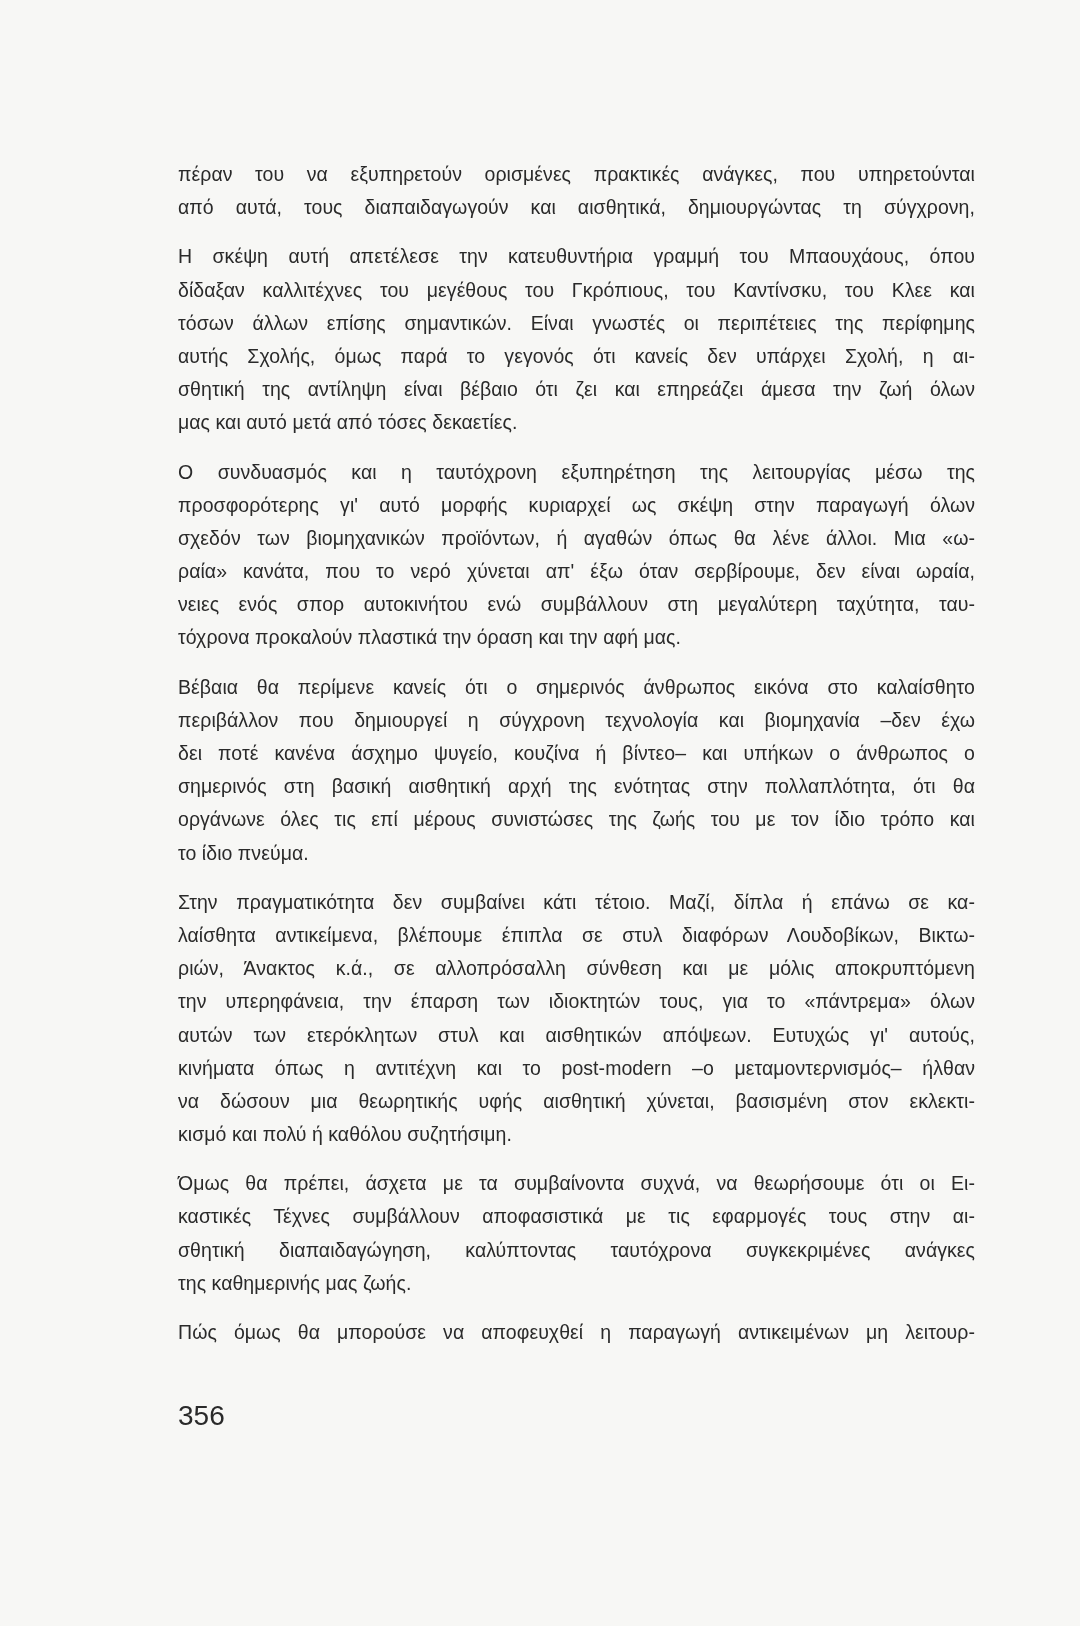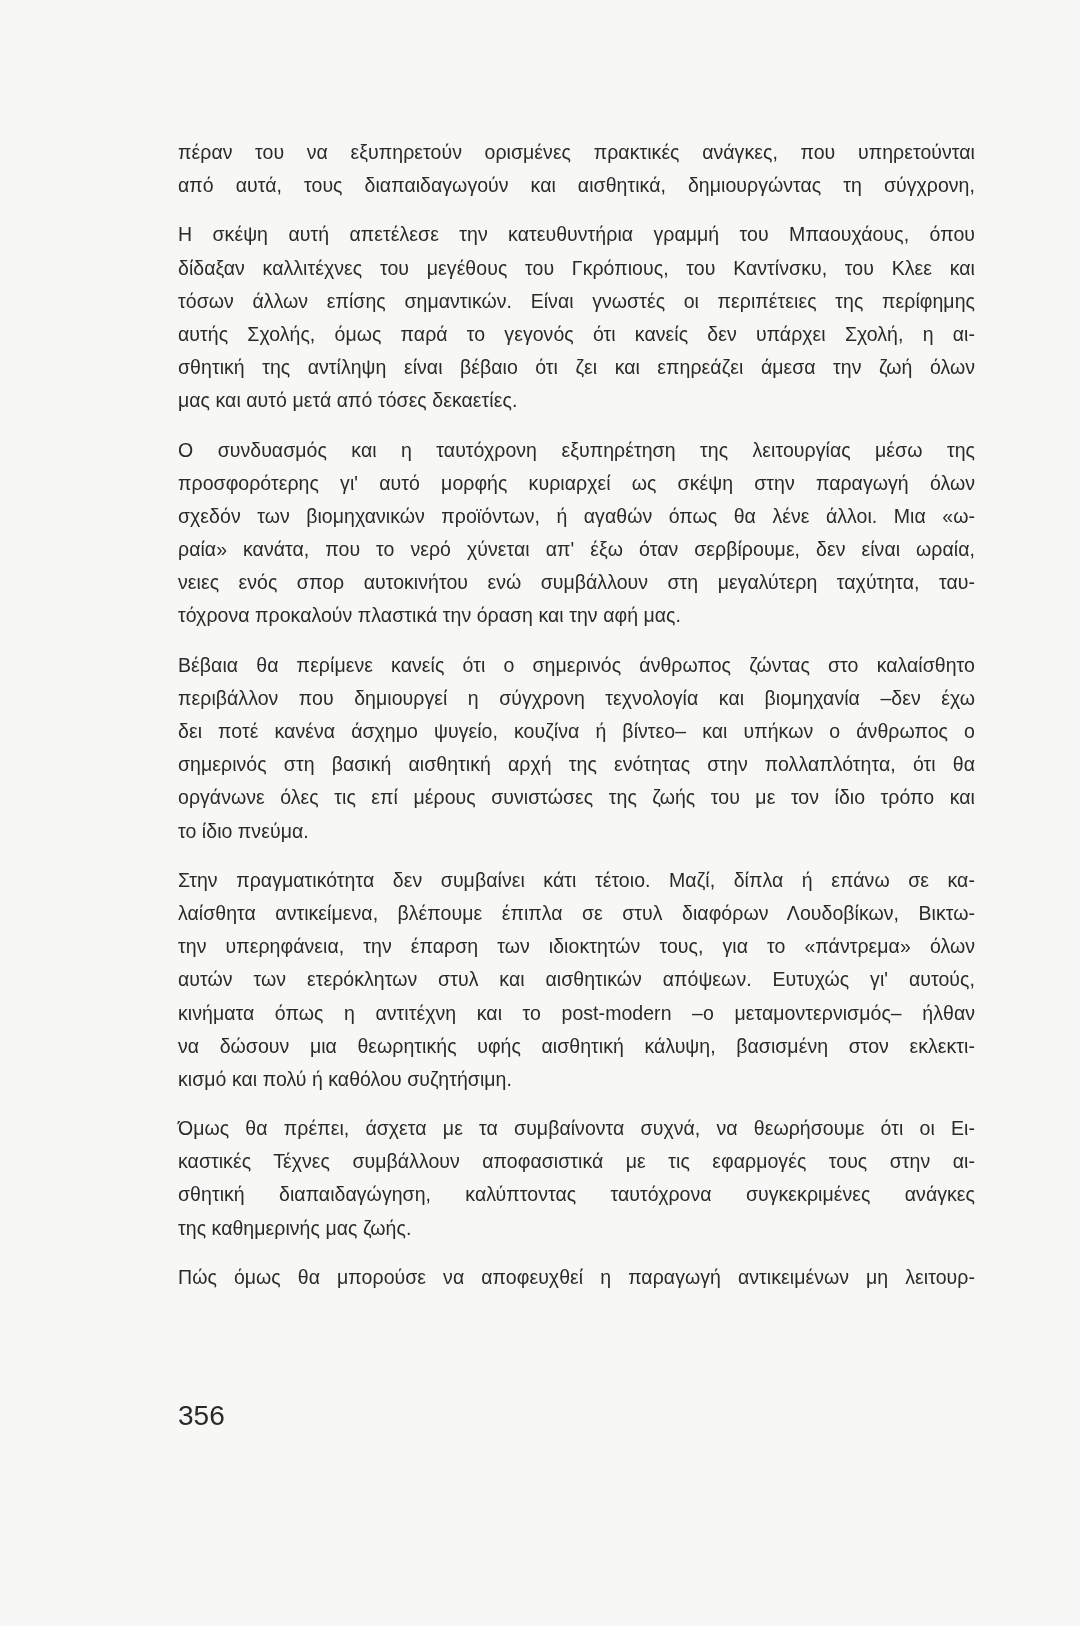--- a/index.html
+++ b/index.html
@@ -8,21 +8,21 @@
       height: 1626px;
       background: #f7f7f5;
       position: relative;
       overflow: hidden;
       font-family: "Liberation Sans", "DejaVu Sans", sans-serif;
       color: #2a2a2a;
     }
     .page {
       position: absolute;
       left: 178px;
-      top: 136px;
+      top: 158px;
       width: 797px;
     }
     .para {
       margin: 0 0 16px 0;
     }
     .line {
       display: block;
       font-size: 19.5px;
       line-height: 33.2px;
       height: 33.2px;
@@ -60,34 +60,35 @@
   </p>
   <p class="para">
     <span class="line">Ο συνδυασμός και η ταυτόχρονη εξυπηρέτηση της λειτουργίας μέσω της</span>
     <span class="line">προσφορότερης γι' αυτό μορφής κυριαρχεί ως σκέψη στην παραγωγή όλων</span>
     <span class="line">σχεδόν των βιομηχανικών προϊόντων, ή αγαθών όπως θα λένε άλλοι. Μια «ω-</span>
     <span class="line">ραία» κανάτα, που το νερό χύνεται απ' έξω όταν σερβίρουμε, δεν είναι ωραία,</span>
     <span class="line">νειες ενός σπορ αυτοκινήτου ενώ συμβάλλουν στη μεγαλύτερη ταχύτητα, ταυ-</span>
     <span class="line last">τόχρονα προκαλούν πλαστικά την όραση και την αφή μας.</span>
   </p>
   <p class="para">
-    <span class="line">Βέβαια θα περίμενε κανείς ότι ο σημερινός άνθρωπος ζώντας στο καλαίσθητο</span>
+    <span class="line">Βέβαια θα περίμενε κανείς ότι ο σημερινός άνθρωπος εικόνα στο καλαίσθητο</span>
     <span class="line">περιβάλλον που δημιουργεί η σύγχρονη τεχνολογία και βιομηχανία –δεν έχω</span>
     <span class="line">δει ποτέ κανένα άσχημο ψυγείο, κουζίνα ή βίντεο– και υπήκων ο άνθρωπος ο</span>
     <span class="line">σημερινός στη βασική αισθητική αρχή της ενότητας στην πολλαπλότητα, ότι θα</span>
     <span class="line">οργάνωνε όλες τις επί μέρους συνιστώσες της ζωής του με τον ίδιο τρόπο και</span>
     <span class="line last">το ίδιο πνεύμα.</span>
   </p>
   <p class="para">
     <span class="line">Στην πραγματικότητα δεν συμβαίνει κάτι τέτοιο. Μαζί, δίπλα ή επάνω σε κα-</span>
     <span class="line">λαίσθητα αντικείμενα, βλέπουμε έπιπλα σε στυλ διαφόρων Λουδοβίκων, Βικτω-</span>
+    <span class="line">ριών, Άνακτος κ.ά., σε αλλοπρόσαλλη σύνθεση και με μόλις αποκρυπτόμενη</span>
     <span class="line">την υπερηφάνεια, την έπαρση των ιδιοκτητών τους, για το «πάντρεμα» όλων</span>
     <span class="line">αυτών των ετερόκλητων στυλ και αισθητικών απόψεων. Ευτυχώς γι' αυτούς,</span>
     <span class="line">κινήματα όπως η αντιτέχνη και το post-modern –ο μεταμοντερνισμός– ήλθαν</span>
-    <span class="line">να δώσουν μια θεωρητικής υφής αισθητική κάλυψη, βασισμένη στον εκλεκτι-</span>
+    <span class="line">να δώσουν μια θεωρητικής υφής αισθητική χύνεται, βασισμένη στον εκλεκτι-</span>
     <span class="line last">κισμό και πολύ ή καθόλου συζητήσιμη.</span>
   </p>
   <p class="para">
     <span class="line">Όμως θα πρέπει, άσχετα με τα συμβαίνοντα συχνά, να θεωρήσουμε ότι οι Ει-</span>
     <span class="line">καστικές Τέχνες συμβάλλουν αποφασιστικά με τις εφαρμογές τους στην αι-</span>
     <span class="line">σθητική διαπαιδαγώγηση, καλύπτοντας ταυτόχρονα συγκεκριμένες ανάγκες</span>
     <span class="line last">της καθημερινής μας ζωής.</span>
   </p>
   <p class="para">
     <span class="line">Πώς όμως θα μπορούσε να αποφευχθεί η παραγωγή αντικειμένων μη λειτουρ-</span>

